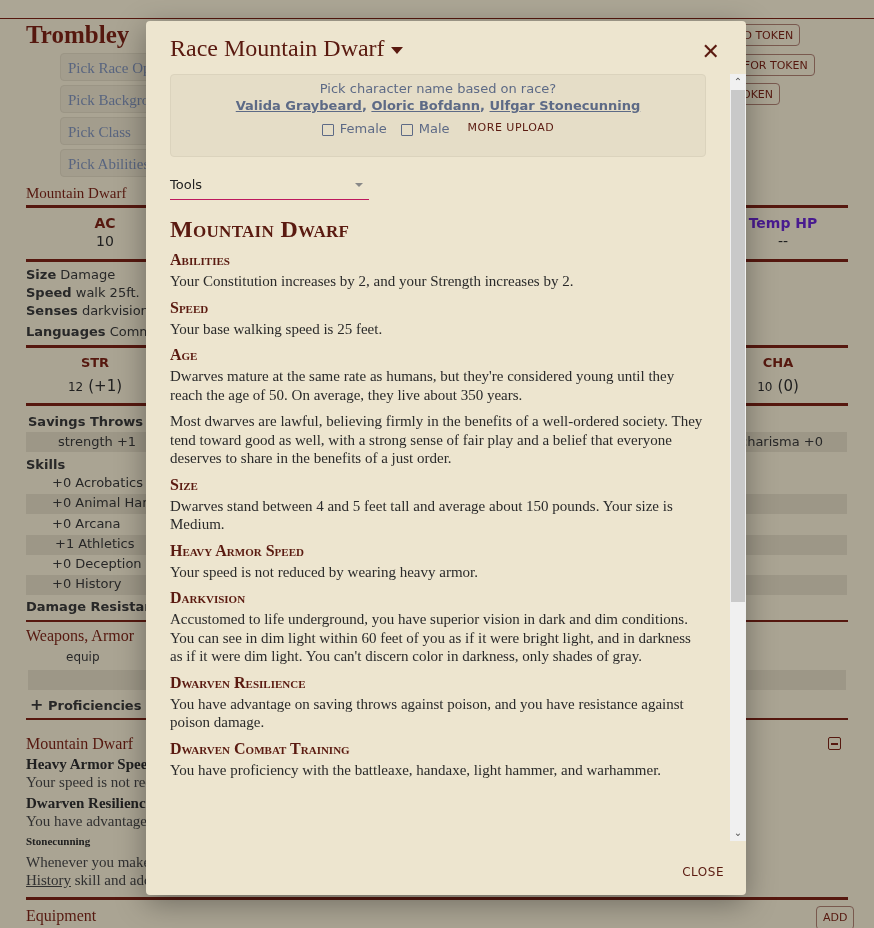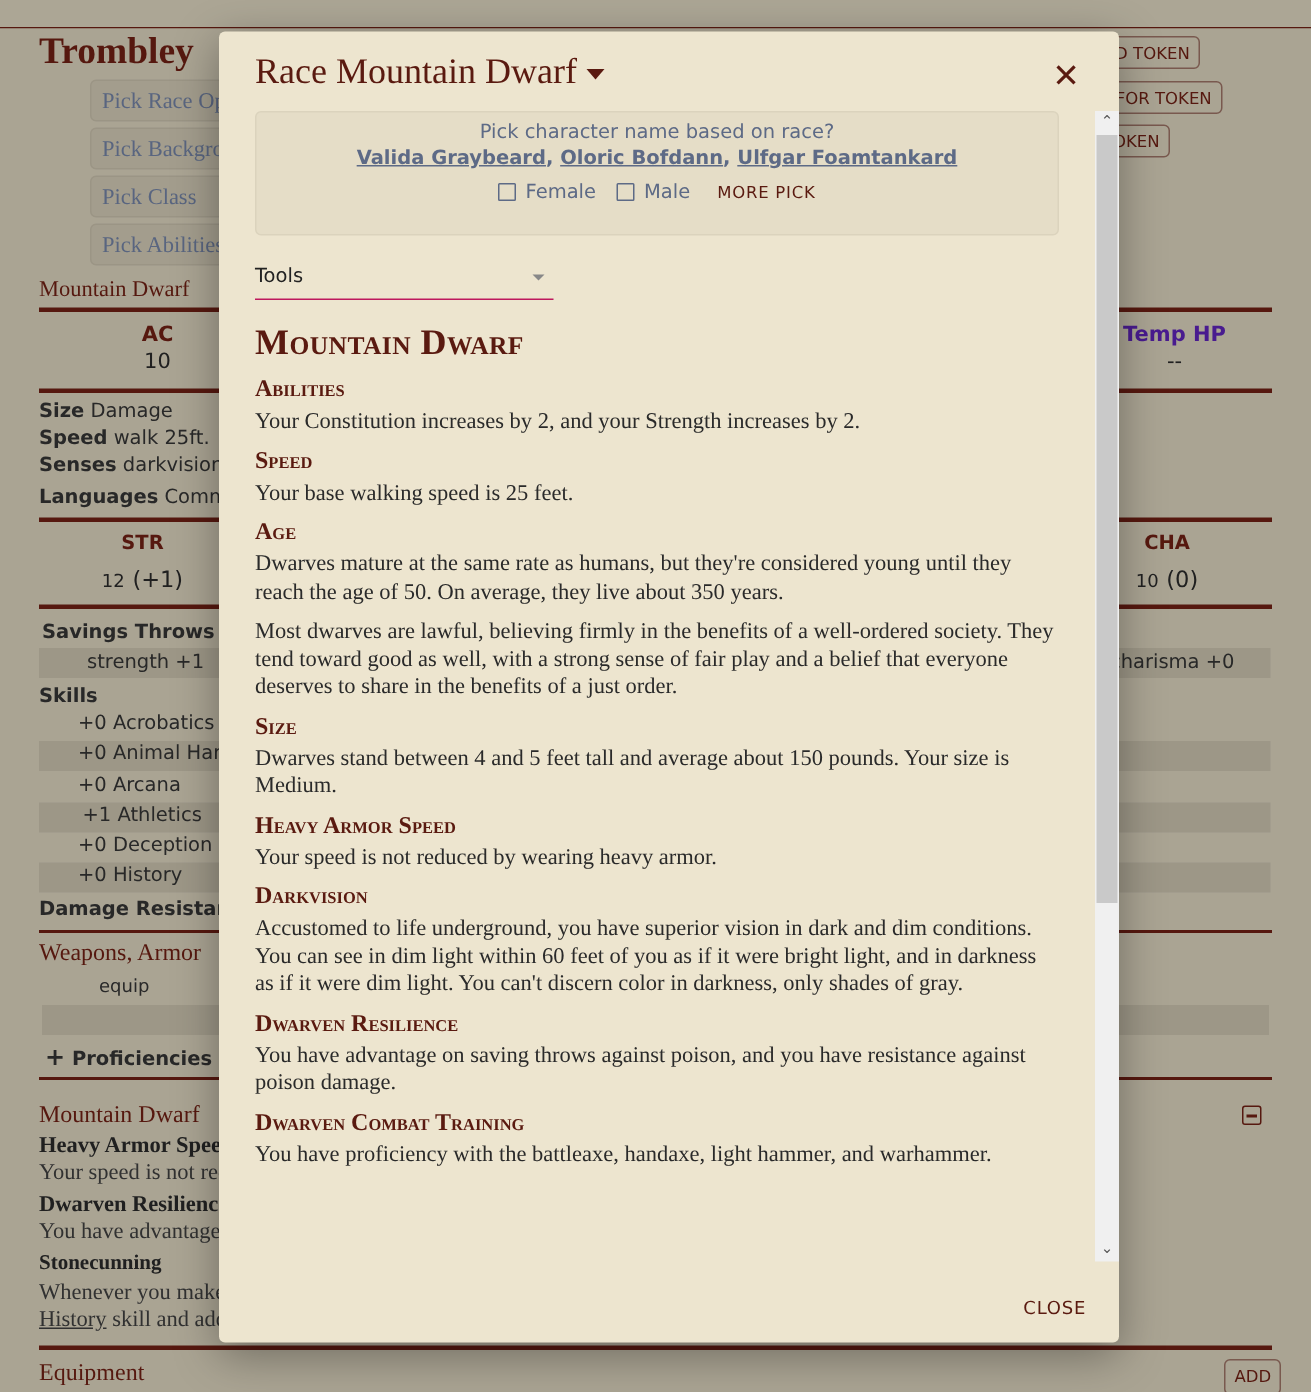--- a/index.html
+++ b/index.html
@@ -27,21 +27,21 @@
     background:#ede5cf; border-radius:4px;
     box-shadow:0 8px 30px rgba(0,0,0,0.35);
   }
   .modal-title { position:absolute; left:24px; top:14px; font-size:24px; color:#5a1a10; }
   .caret-down { display:inline-block; width:0; height:0; border-left:6px solid transparent; border-right:6px solid transparent; border-top:7px solid #5a1a10; margin-left:6px; vertical-align:middle; }
   .close-x { position:absolute; right:26px; top:18px; font-size:22px; font-weight:bold; color:#5a1a10; font-family:"DejaVu Sans", sans-serif; cursor:pointer; }
   .name-box { position:absolute; left:24px; top:53px; width:534px; height:81px; background:#e5ddc7; border:1px solid #dbd3bd; border-radius:4px; text-align:center; font-family:"DejaVu Sans", sans-serif; color:#5d6a86; }
   .name-box .q { font-size:13px; margin-top:6px; }
   .name-box .names { font-size:13px; font-weight:bold; margin-top:2px; }
   .name-box .names a { color:#5d6a86; text-decoration:underline; }
-  .name-box .opts { font-size:13px; margin-top:8px; display:flex; justify-content:center; align-items:center; gap:8px; }
+  .name-box .opts { font-size:13px; margin-top:8px; display:flex; justify-content:center; gap:8px; }
   .cb { display:inline-block; width:10px; height:10px; border:1px solid #5d6a86; border-radius:1px; margin-right:6px; vertical-align:middle; }
   .more-names { color:#5a1a10; font-size:11px; letter-spacing:0.5px; margin-left:10px; }
   .tools-select { position:absolute; left:24px; top:152px; width:199px; height:26px; border-bottom:1px solid #be185d; font-family:"DejaVu Sans", sans-serif; font-size:13px; color:#222; line-height:24px; }
   .tools-caret { position:absolute; right:6px; top:10px; width:0; height:0; border-left:4px solid transparent; border-right:4px solid transparent; border-top:4px solid #888; }
   .content { position:absolute; left:24px; top:195px; width:535px; height:622px; overflow:hidden; color:#2a2a2a; }
   .content h1 { margin:0 0 8px 0; font-size:24px; font-variant:small-caps; color:#5a1a10; font-weight:bold; letter-spacing:0.3px; }
   .content h2 { margin:0; font-size:16px; font-variant:small-caps; color:#5a1a10; font-weight:bold; }
   .content p { margin:3px 0 8px 0; font-size:15px; line-height:18.5px; }
   .scrollbar { position:absolute; left:584px; top:53px; width:16px; height:767px; background:#f0f0f0; }
   .scroll-up, .scroll-down { position:absolute; left:0; width:16px; height:16px; font-size:10px; text-align:center; line-height:16px; color:#555; font-family:"DejaVu Sans", sans-serif; }
@@ -110,42 +110,42 @@
   <div class="rule thin" style="top:699px"></div>
 
   <div style="position:absolute; left:26px; top:716px; font-size:16px; color:#5a1a10">Mountain Dwarf</div>
   <div style="position:absolute; left:828px; top:718px; width:11px; height:11px; border:1.5px solid #5a1a10; border-radius:2px">
       <div style="position:absolute; left:2px; top:5px; width:7px; height:1.5px; background:#5a1a10"></div>
     </div>
   <div style="position:absolute; left:26px; top:737px; font-size:15px; font-weight:bold; color:#222">Heavy Armor Speed</div>
   <div style="position:absolute; left:26px; top:755px; font-size:15px; color:#333">Your speed is not reduced by wearing heavy armor.</div>
   <div style="position:absolute; left:26px; top:776px; font-size:15px; font-weight:bold; color:#222">Dwarven Resilience</div>
   <div style="position:absolute; left:26px; top:794px; font-size:15px; color:#333">You have advantage on saving throws against poison...</div>
-  <div style="position:absolute; left:26px; top:816px; font-size:14px; font-weight:bold; color:#222">Stonecunning</div>
+  <div style="position:absolute; left:26px; top:816px; font-size:11px; font-weight:bold; color:#222">Stonecunning</div>
   <div style="position:absolute; left:26px; top:834px; width:820px; font-size:15px; color:#333; line-height:18px"><span>Whenever you make an Intelligence check related to the origin of stonework, you are considered proficient in the</span><br><u>History</u> <span>skill and add double your proficiency bonus</span></div>
   <div class="rule" style="top:878px"></div>
   <div style="position:absolute; left:26px; top:888px; font-size:16px; color:#5a1a10">Equipment</div>
   <div class="token-btn sans" style="left:816px; top:887px; height:24px">ADD</div>
 </div>
 
 <div class="dim"></div>
 
 <div class="modal">
   <div class="modal-title"><span>Race Mountain Dwarf</span><span class="caret-down"></span></div>
   <div class="close-x">✕</div>
 
   <div class="name-box">
     <div class="q">Pick character name based on race?</div>
     <div class="names">
-      <a>Valida Graybeard</a>, <a>Oloric Bofdann</a>, <a>Ulfgar Foamtankard</a>
+      <a>Valida Graybeard</a>, <a>Oloric Bofdann</a>, <a>Ulfgar Stonecunning</a>
     </div>
     <div class="opts">
       <span><span class="cb"></span><span>Female</span></span>
       <span style="margin-left:6px"><span class="cb"></span><span>Male</span></span>
-      <span class="more-names">MORE PICK</span>
+      <span class="more-names">MORE UPLOAD</span>
     </div>
   </div>
 
   <div class="tools-select">
     <span>Tools</span>
     <span class="tools-caret"></span>
   </div>
 
   <div class="content">
     <h1>Mountain Dwarf</h1>

